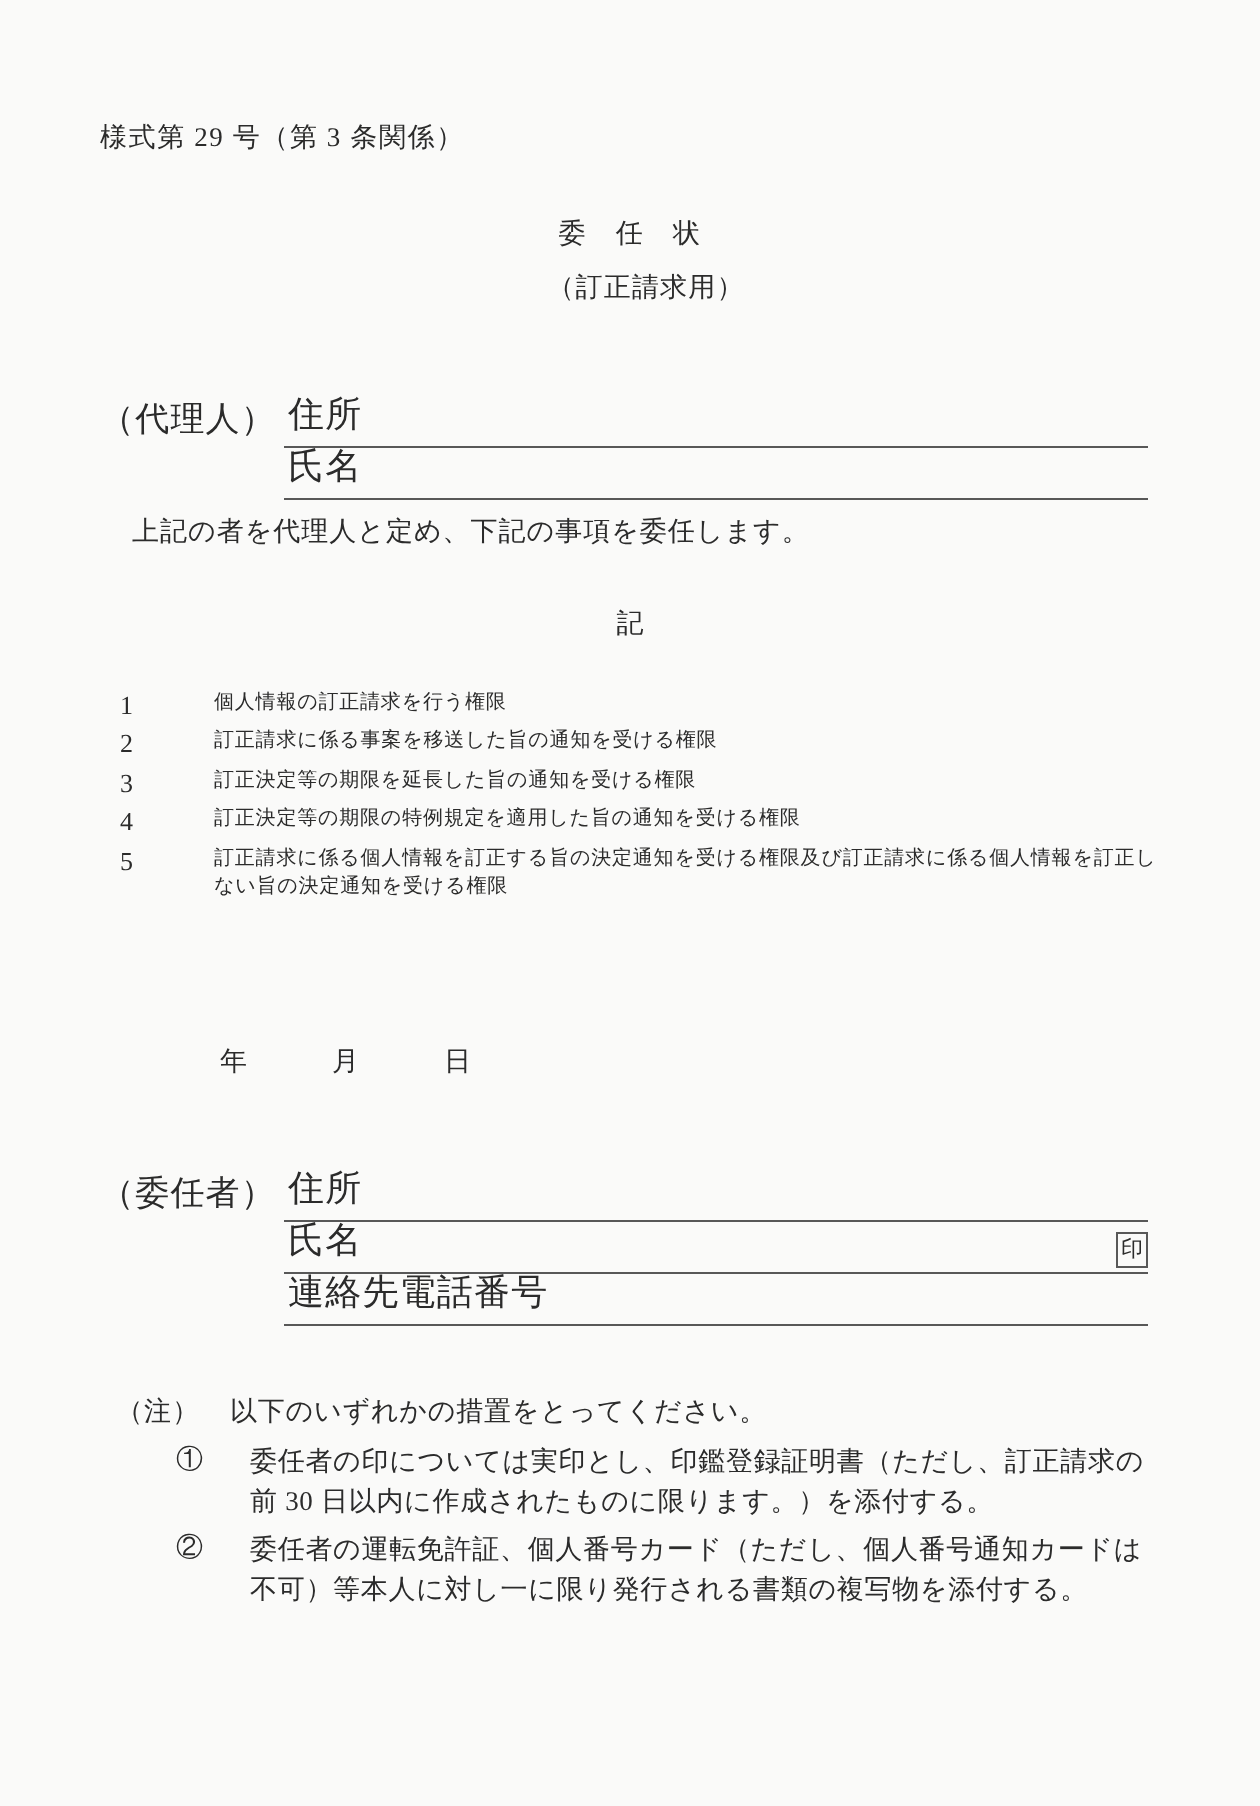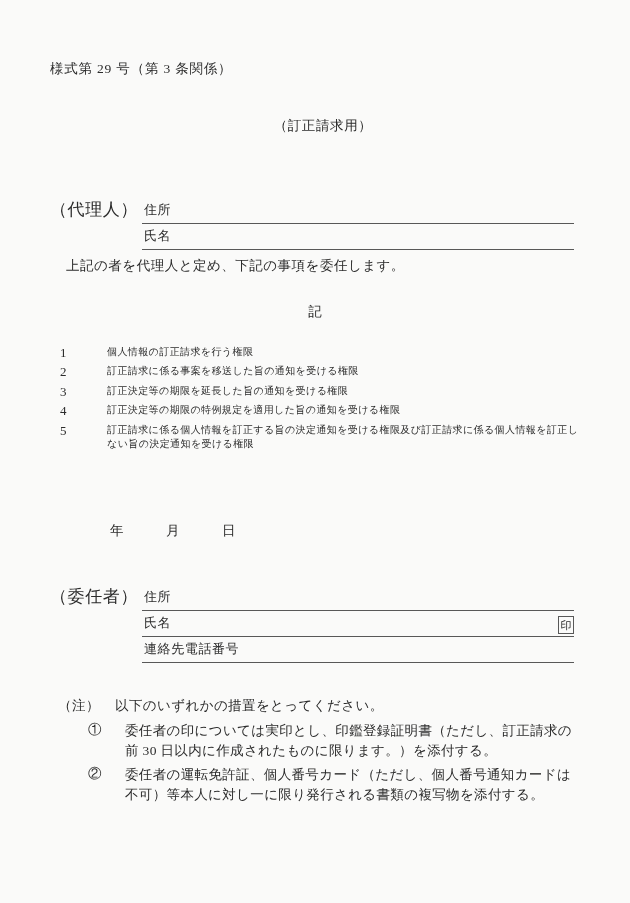--- a/index.html
+++ b/index.html
@@ -76,21 +76,21 @@
     position: relative;
     height: 26px;
     width: 432px;
     border-bottom: 1px solid #585858;
     box-sizing: border-box;
   }
   .field-row .field-label {
     position: absolute;
     left: 2px;
     bottom: 4px;
-    font-size: 13px;
+    font-size: 18px;
     letter-spacing: 0.6px;
     white-space: nowrap;
   }
   .seal-box {
     position: absolute;
     right: 0px;
     bottom: 2px;
     width: 16px;
     height: 18px;
     border: 1px solid #585858;
@@ -201,20 +201,21 @@
   }
 </style>
 </head>
 <body>
 
 <div class="page">
 
   <div class="abs jp" id="form-number">様式第 29 号（第 3 条関係）</div>
 
   <div id="title-block">
+    <span id="doc-title">委　任　状</span>
     <span id="doc-subtitle">（訂正請求用）</span>
   </div>
 
   <div class="party-block" id="agent-section" style="left:50px; top:198px; width:530px;">
     <span class="party-label">（代理人）</span>
     <div class="field-list">
 
       <div class="field-row">
         <span class="field-label">住所</span>
       </div>

